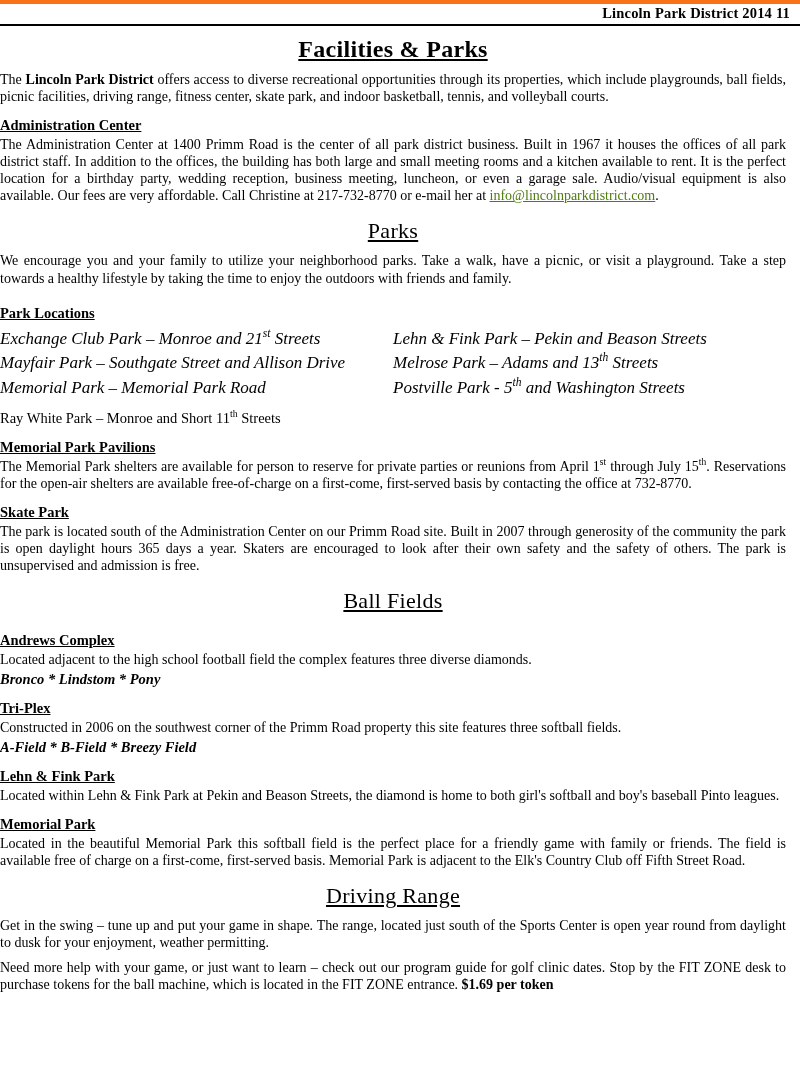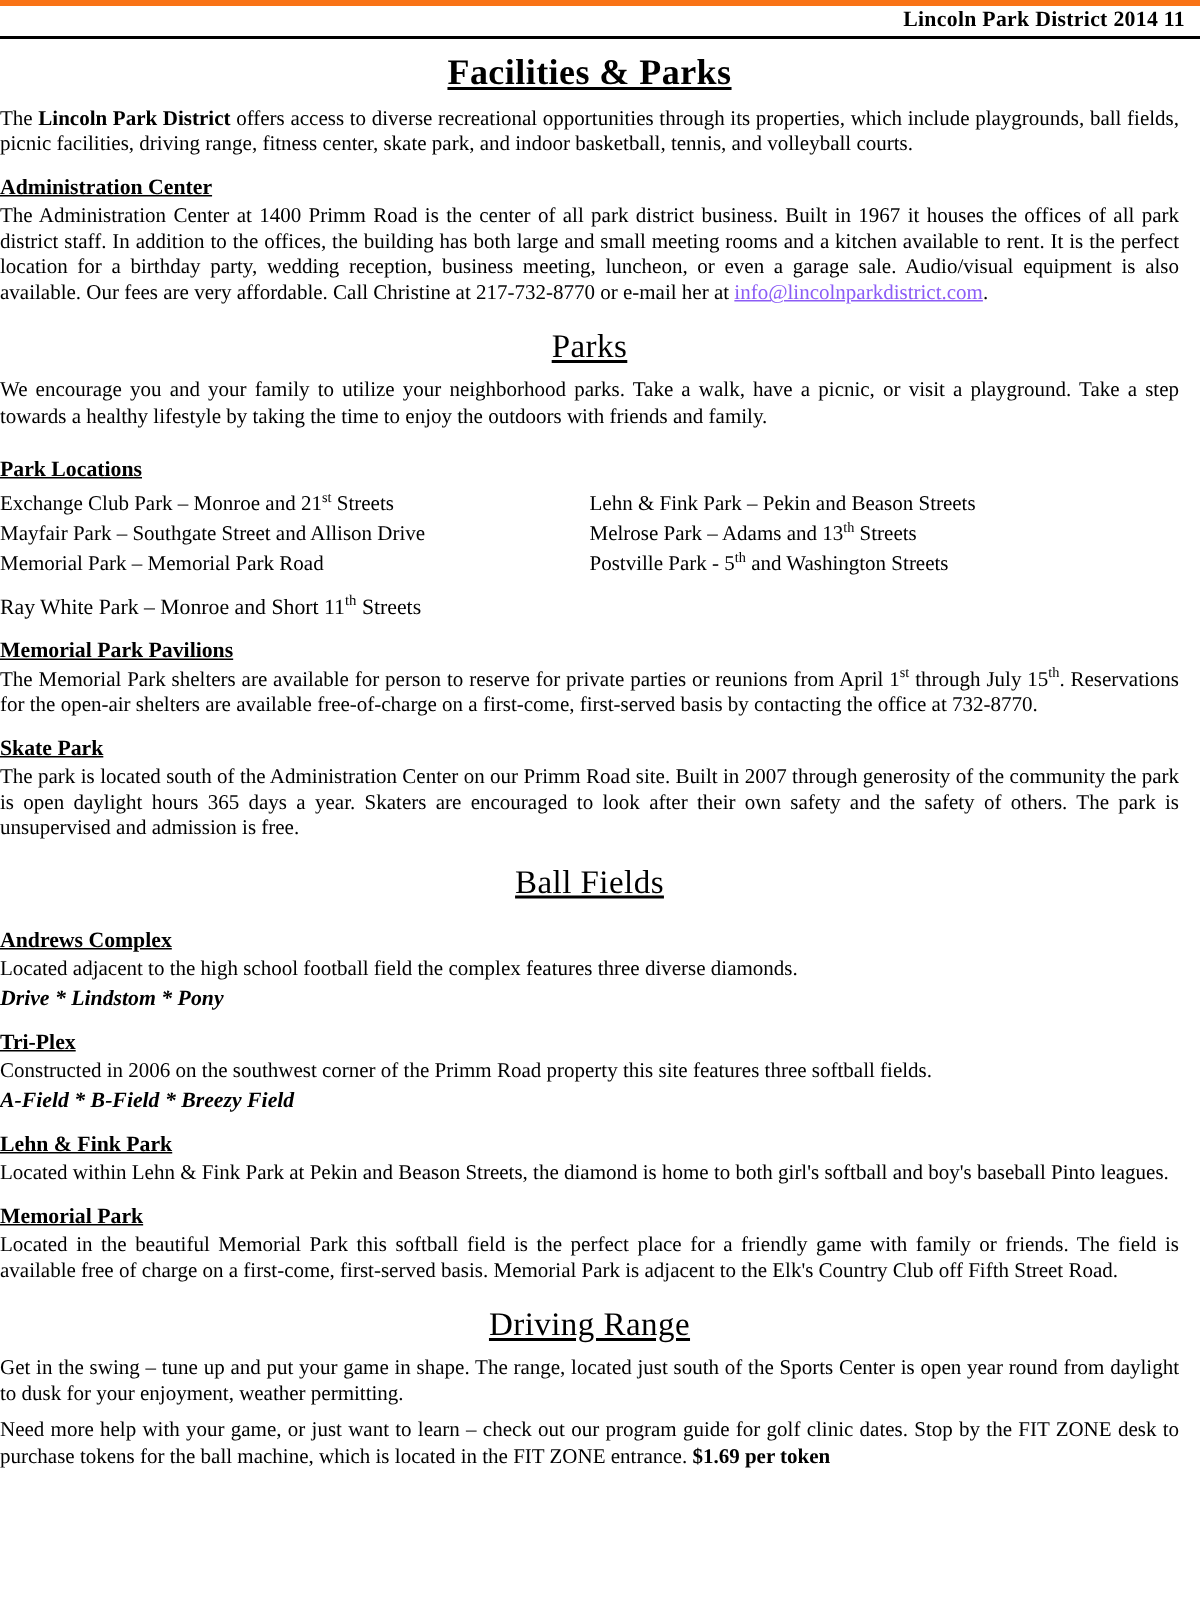--- a/index.html
+++ b/index.html
@@ -72,39 +72,40 @@
   .bold {
     font-weight: bold;
   }
   .italic-bold {
     font-weight: bold;
     font-style: italic;
     font-size: 14.5px;
     margin: 3px 0 2px 0;
   }
   a.mail {
-    color: #8b5cf6;
+    color: #4d7c0f;
     text-decoration: underline;
   }
   sup {
     font-size: 0.68em;
     vertical-align: super;
     line-height: 0;
   }
   .loc-table {
     width: 100%;
     border-collapse: collapse;
     margin: 4px 0 2px 0;
   }
   .loc-table td {
-    font-size: 14px;
+    font-size: 17px;
     line-height: 1.45;
     padding: 0;
     vertical-align: top;
     width: 50%;
+    font-style: italic;
   }
   .loc-extra {
     font-size: 14.5px;
     line-height: 1.45;
     margin: 7px 0 0 0;
   }
   .spacer-sm { height: 6px; }
   .spacer-xs { height: 3px; }
 </style>
 </head>
@@ -165,21 +166,21 @@
       <h3 class="sub-head">Skate Park</h3>
     </div>
     <p class="para tight">The park is located south of the Administration Center on our Primm Road site. Built in 2007 through generosity of the community the park is open daylight hours 365 days a year. Skaters are encouraged to look after their own safety and the safety of others. The park is unsupervised and admission is free.</p>
 
     <h2 class="section-title">Ball Fields</h2>
 
     <div class="sub-head-wrap">
       <h3 class="sub-head">Andrews Complex</h3>
     </div>
     <p class="para tight">Located adjacent to the high school football field the complex features three diverse diamonds.</p>
-    <p class="italic-bold">Drive * Lindstom * Pony</p>
+    <p class="italic-bold">Bronco * Lindstom * Pony</p>
 
     <div class="sub-head-wrap">
       <h3 class="sub-head">Tri-Plex</h3>
     </div>
     <p class="para tight">Constructed in 2006 on the southwest corner of the Primm Road property this site features three softball fields.</p>
     <p class="italic-bold">A-Field * B-Field * Breezy Field</p>
 
     <div class="sub-head-wrap">
       <h3 class="sub-head">Lehn &amp; Fink Park</h3>
     </div>

